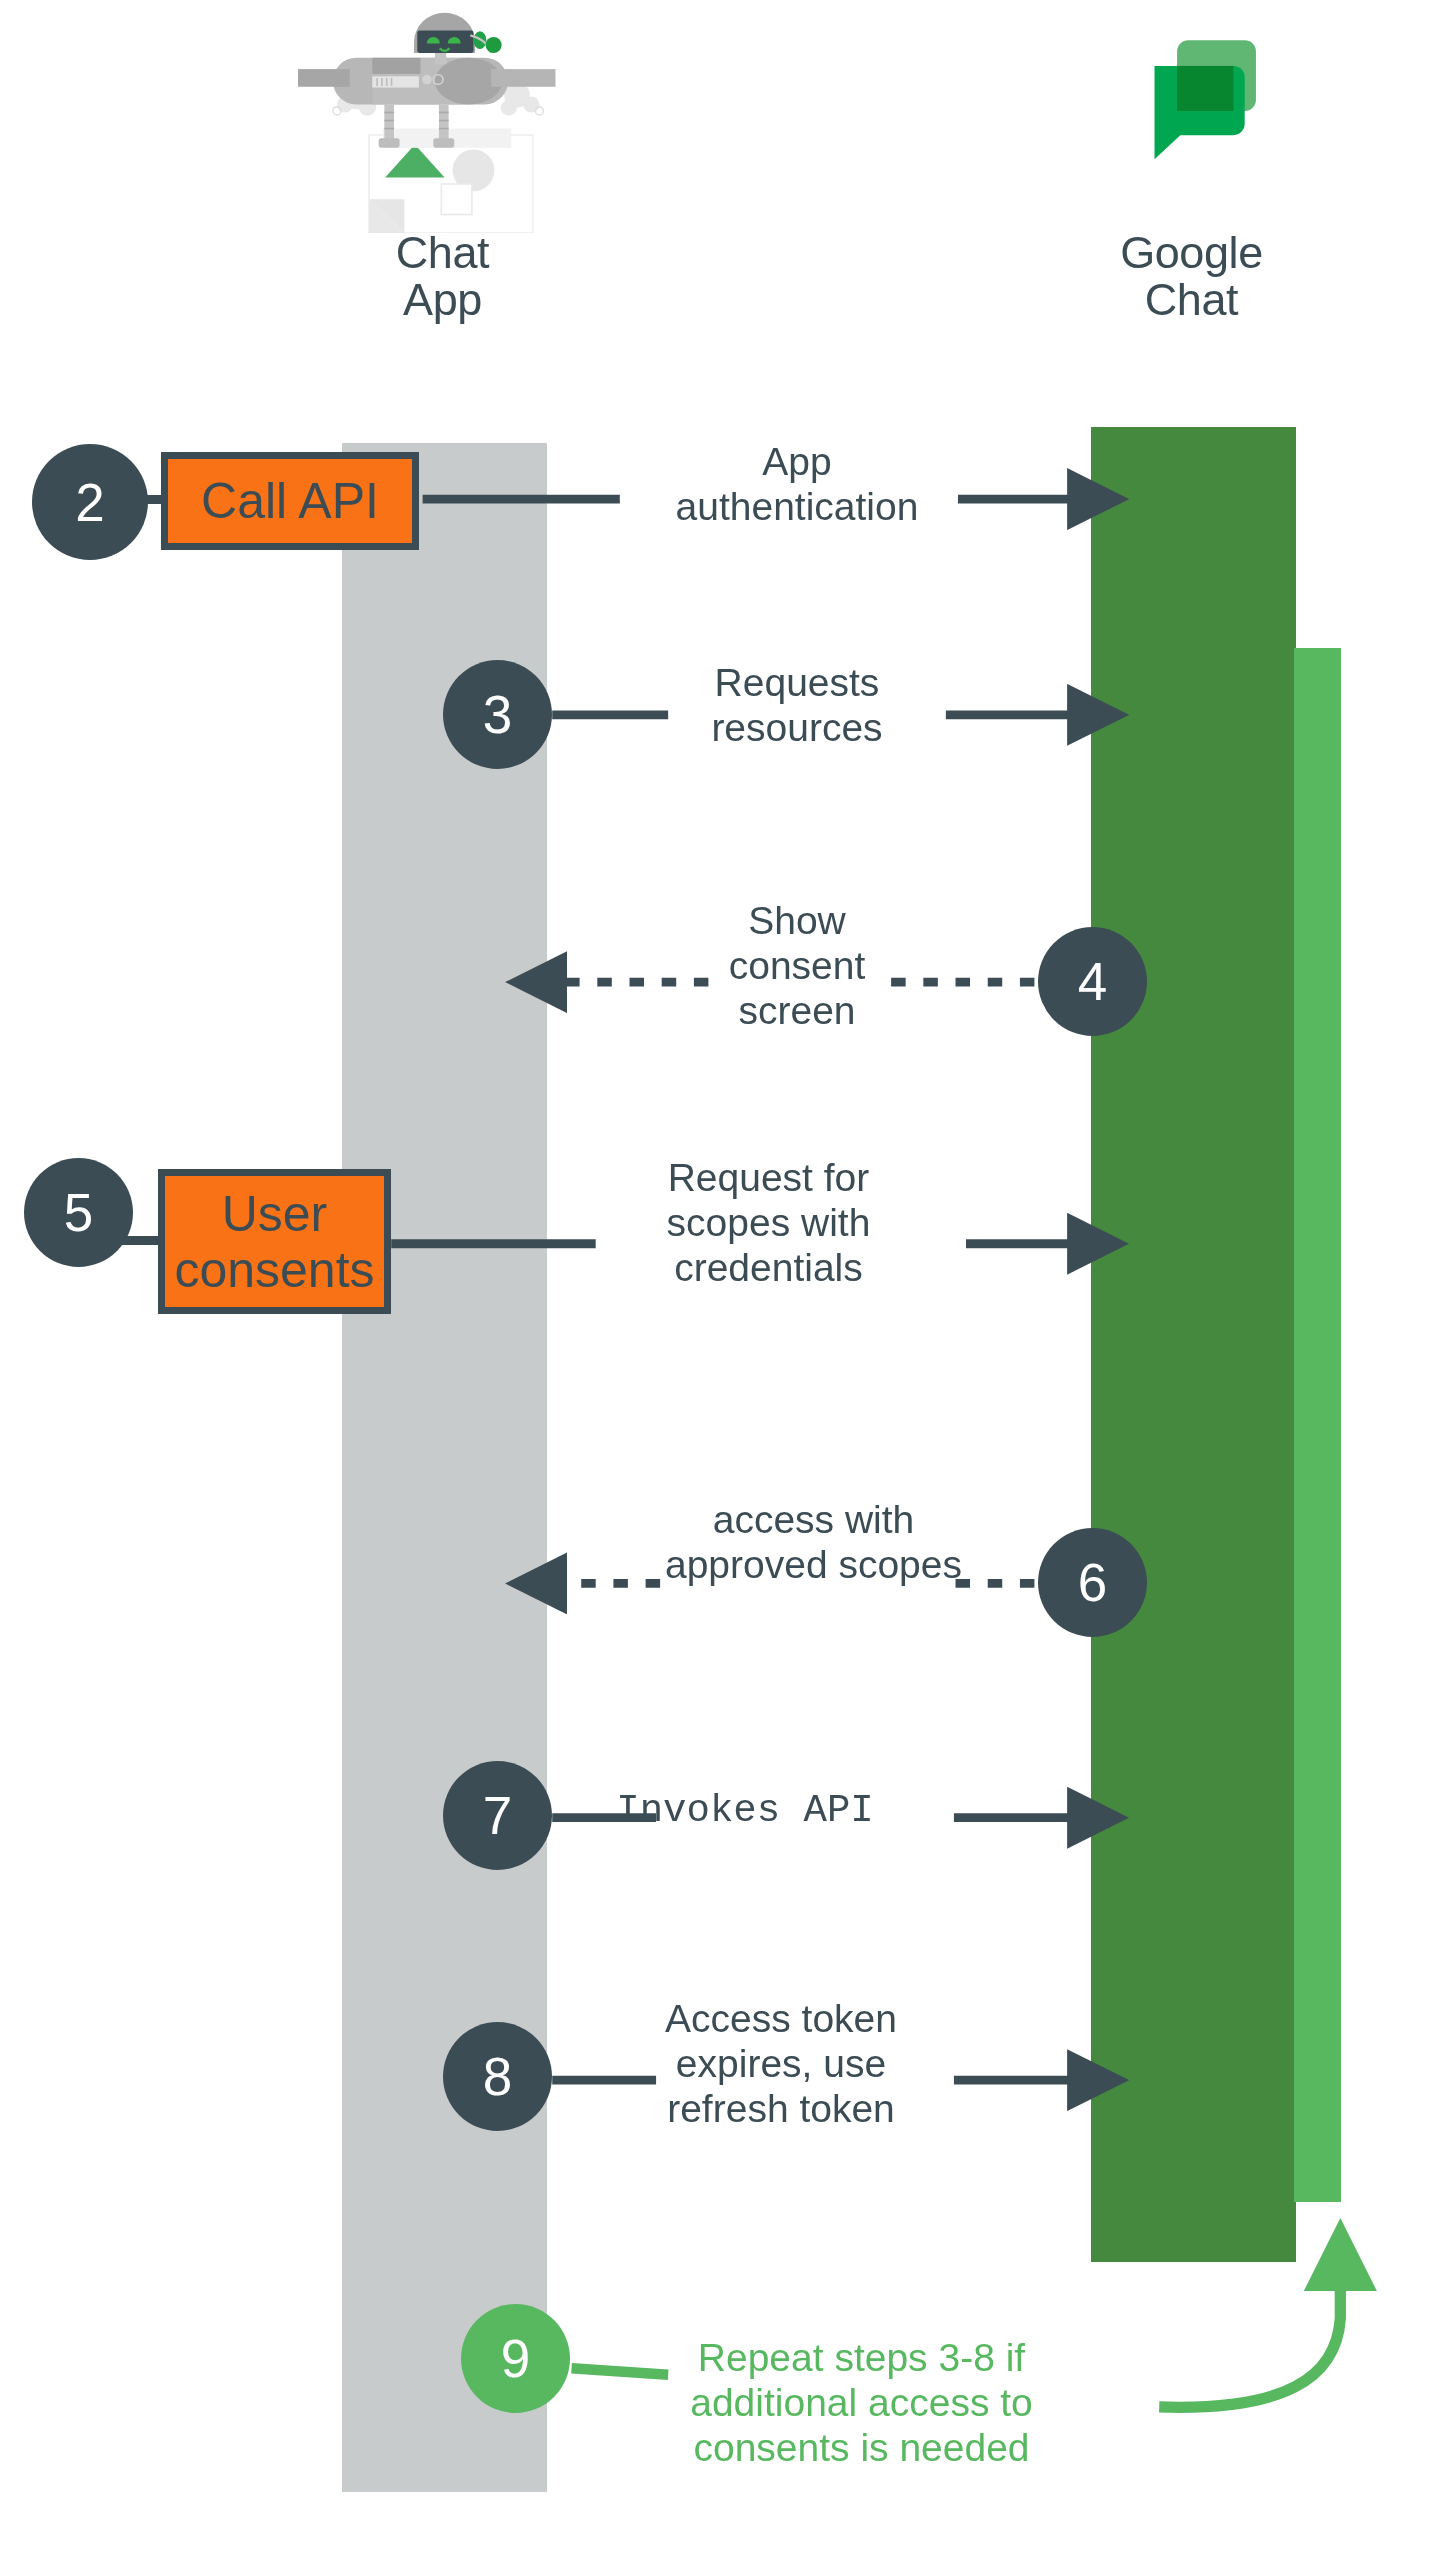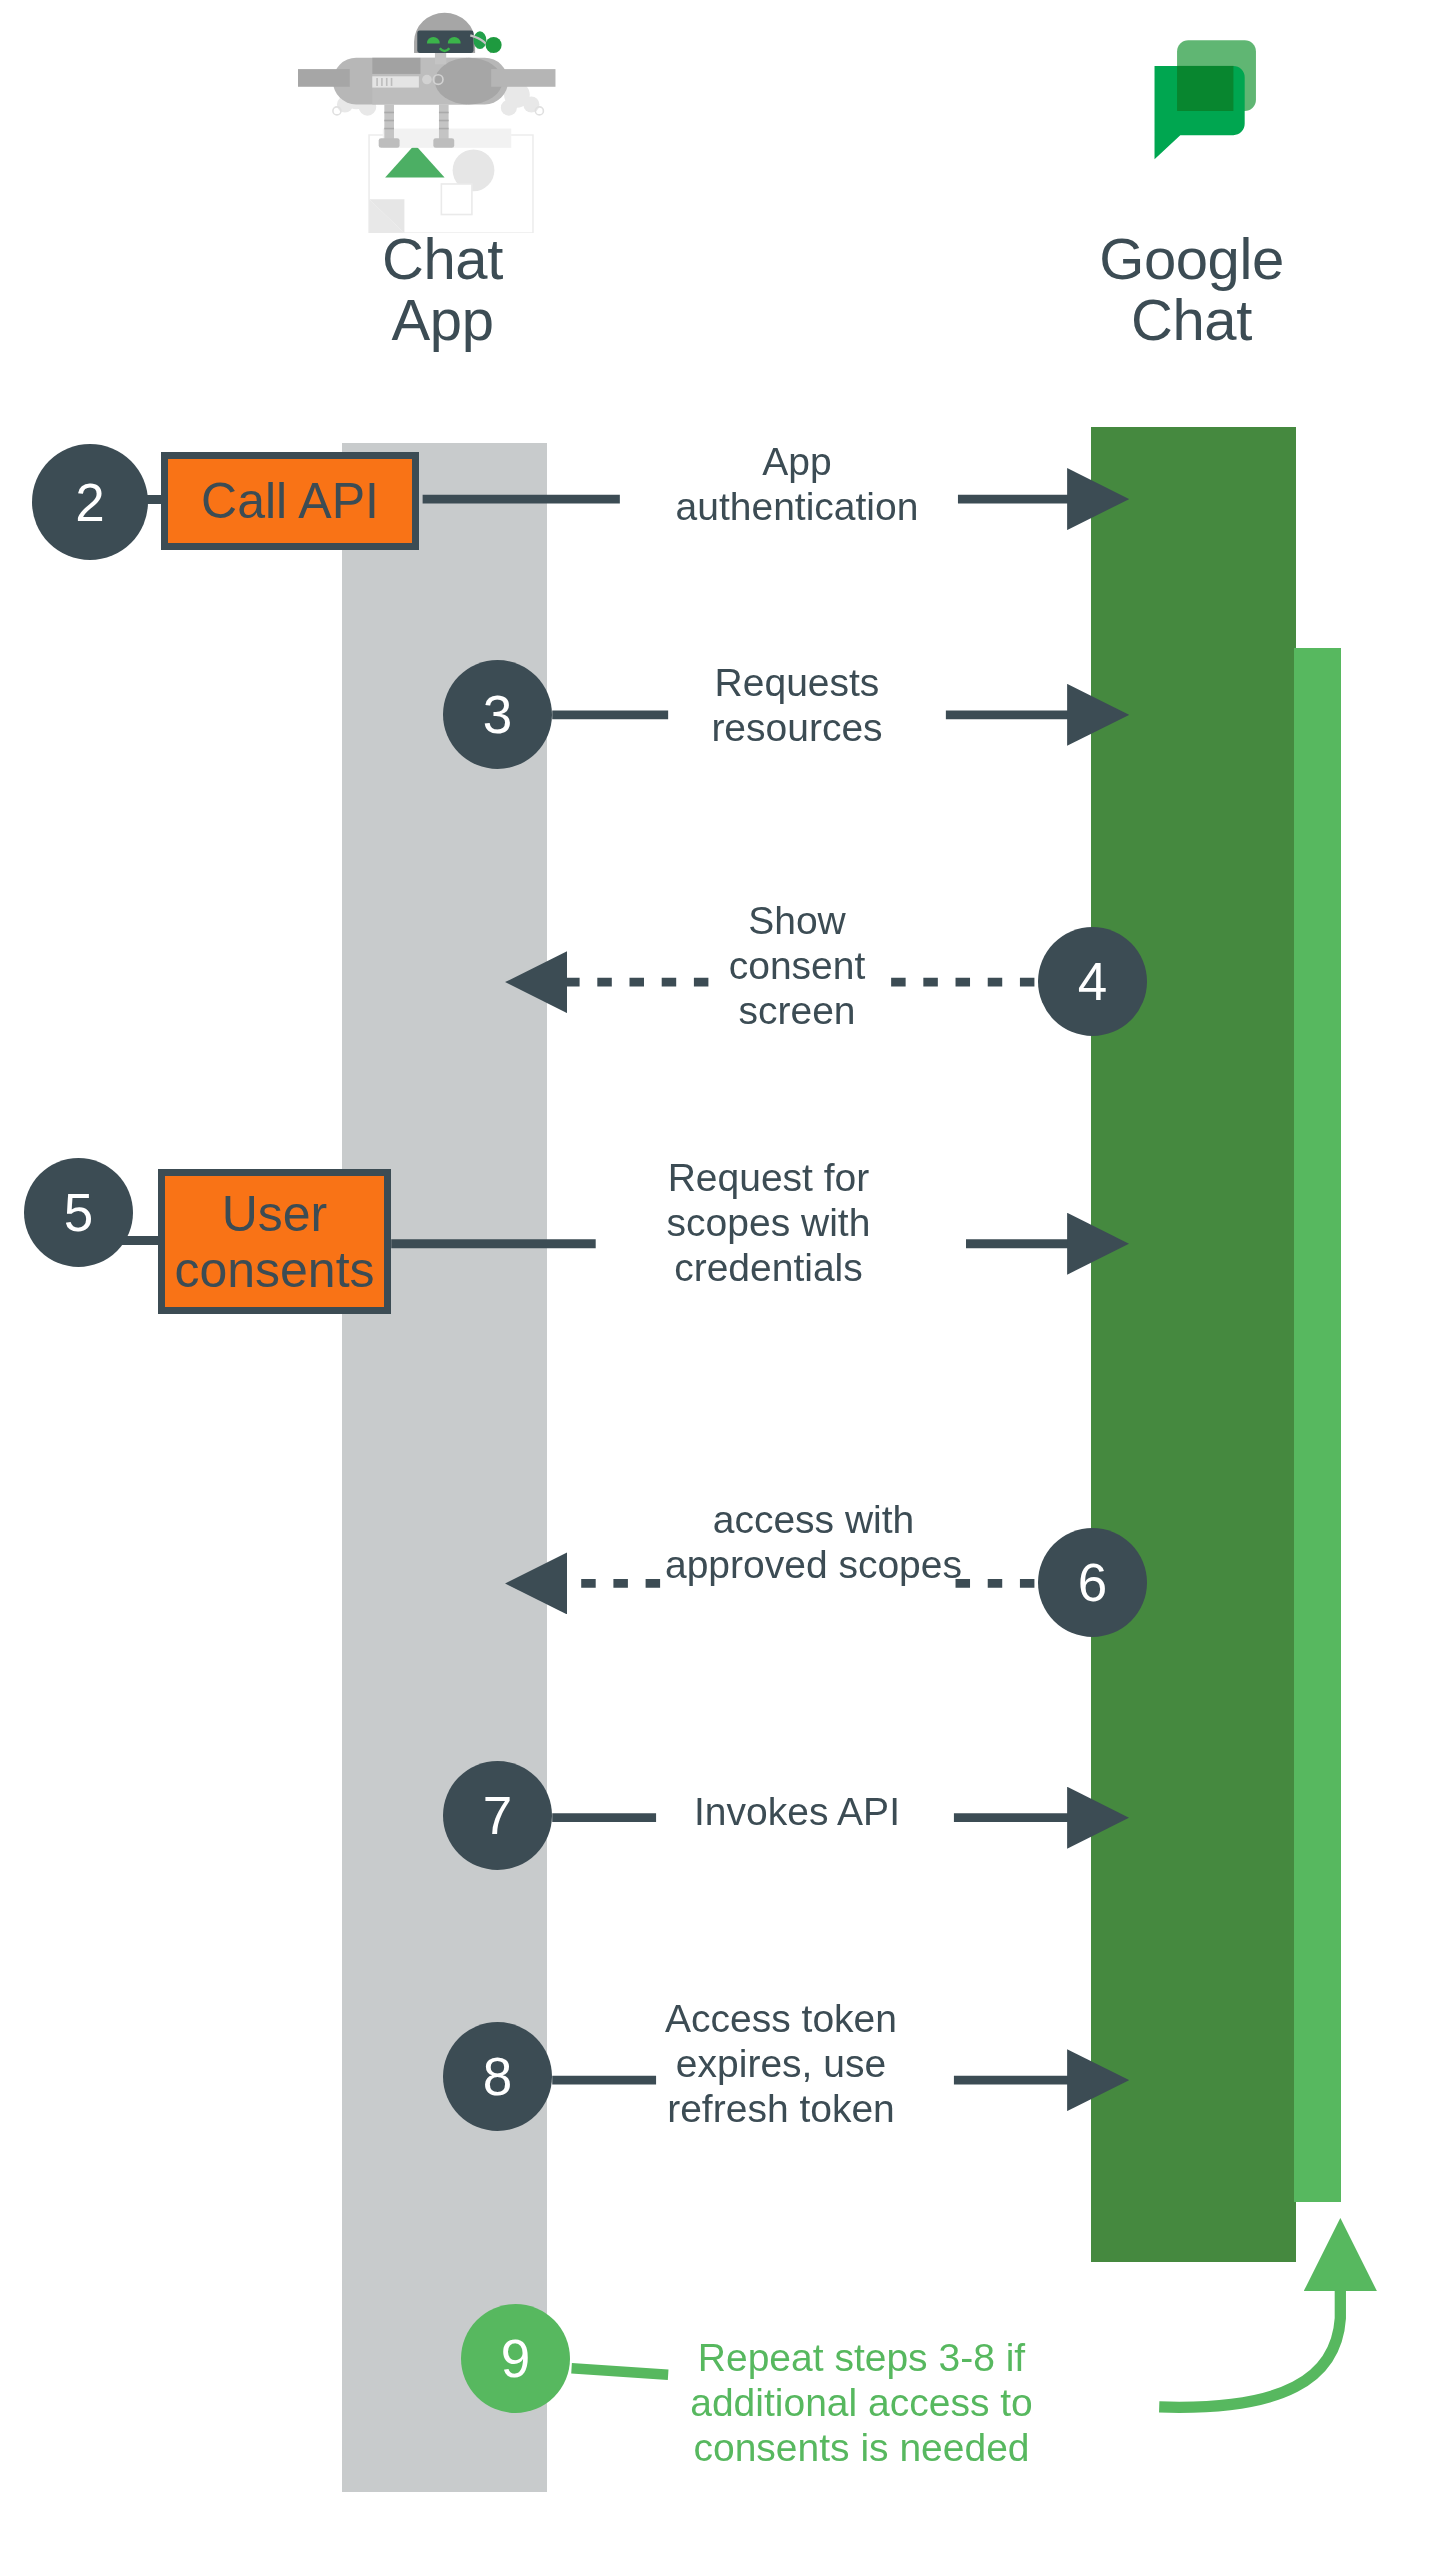--- a/index.html
+++ b/index.html
@@ -24,21 +24,21 @@
     background:#45893f;
   }
   #chat-bar-light{
     left:1294px;top:648px;width:47px;height:1554px;
     background:#57b85f;
   }
 
   
   .col-title{
     width:419px;text-align:center;
-    font-size:58px;line-height:1.05;font-weight:400;
+    font-size:45px;line-height:1.05;font-weight:400;
     color:#3c4c54;letter-spacing:-0.4px;
   }
   #title-chat-app{left:233px;top:229px;}
   #title-google-chat{left:982px;top:229px;}
   .col-title div{display:block;}
 
   
   #robot-illustration{left:298px;top:0px;width:298px;height:233px;}
 
   
@@ -88,21 +88,21 @@
     text-align:center;
     font-size:39px;line-height:1.16;
     color:#3c4c54;
   }
   .msg-label.green{color:#57b85f;}
   #label-2{left:612px;top:439px;width:370px;}
   #label-3{left:612px;top:660px;width:370px;}
   #label-4{left:612px;top:898px;width:370px;}
   #label-5{left:567px;top:1155px;width:403px;}
   #label-6{left:596px;top:1497px;width:435px;}
-  #label-7{left:612px;top:1789px;width:370px;}
+  #label-7{left:560px;top:1789px;width:370px;font-family:Liberation Mono, monospace;}
   #label-8{left:596px;top:1996px;width:370px;}
   #label-9{left:620px;top:2335px;width:483px;text-align:center;}
 
   
   #arrow-layer{left:0;top:0;width:1449px;height:2576px;pointer-events:none;}
 </style>
 </head>
 <body>
 
 <div class="stage">

